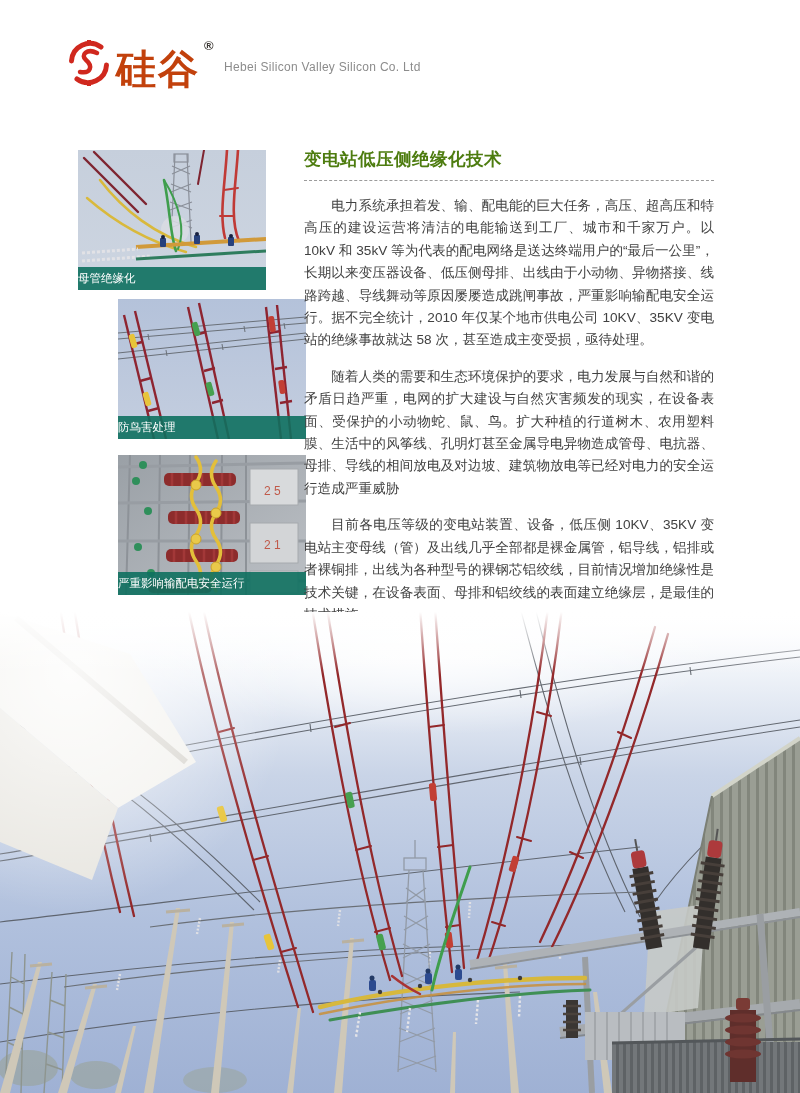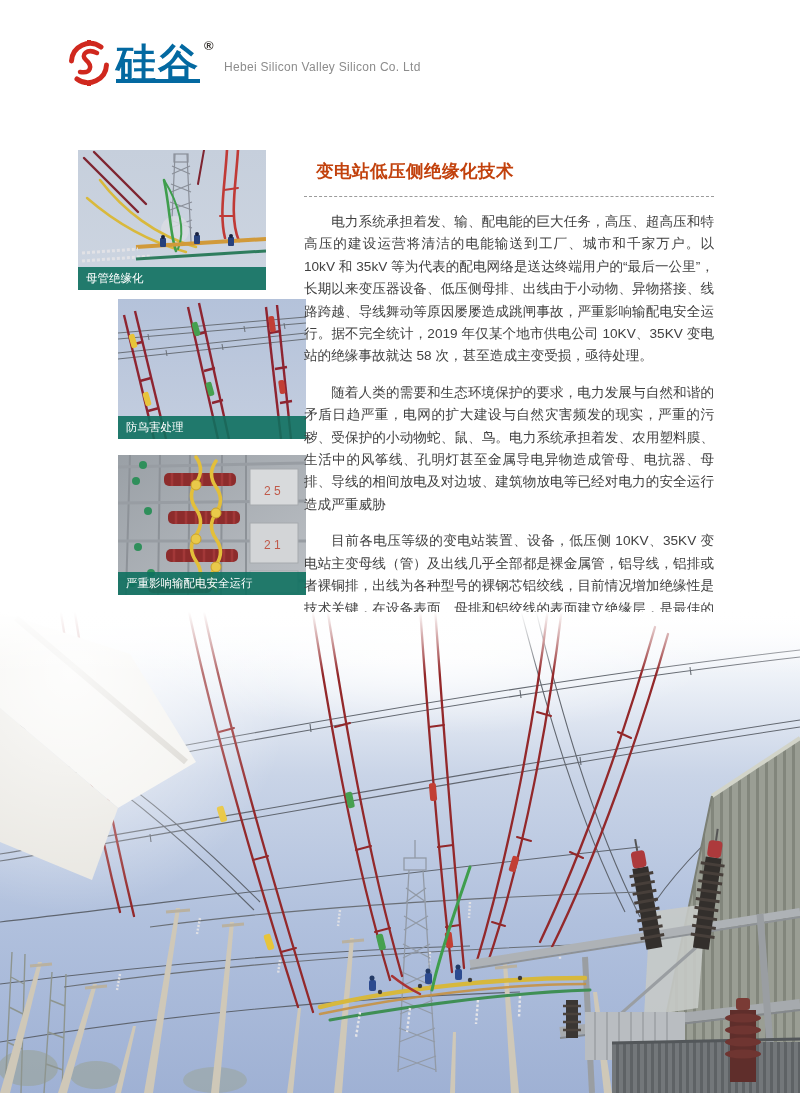--- a/index.html
+++ b/index.html
@@ -5,42 +5,42 @@
   html,body{margin:0;padding:0;background:#e8e8e8;}
   .page{
     position:relative;width:800px;height:1093px;margin:0 auto;
     background:#ffffff;overflow:hidden;
     font-family:"Liberation Sans", sans-serif;color:#414141;
   }
   
   .header{position:absolute;left:66px;top:38px;height:56px;}
   .logo-icon{position:absolute;left:0;top:2px;width:46px;height:46px;}
   .brand-cn{
-    position:absolute;left:50px;top:2px;font-size:40px;font-weight:bold;
-    color:#0369a1;letter-spacing:2px;white-space:nowrap;line-height:46px;text-decoration:underline;
+    position:absolute;left:50px;top:8px;font-size:40px;font-weight:bold;
+    color:#c2410c;letter-spacing:2px;white-space:nowrap;line-height:46px;
   }
   .reg-mark{position:absolute;left:138px;top:0px;font-size:13px;color:#3c3835;font-weight:bold;}
   .company-en{
     position:absolute;left:158px;top:22px;font-size:12px;color:#8c8c8c;
     white-space:nowrap;letter-spacing:.3px;
   }
   
   .photo-col{position:absolute;left:78px;top:150px;width:188px;}
   .photo-fig{position:relative;width:188px;height:140px;overflow:hidden;background:#b8c4d6;}
   .photo-fig + .photo-fig{margin-top:9px;}
   .photo-fig svg{display:block;width:188px;height:140px;}
   .photo-label{
     position:absolute;left:0;right:0;bottom:0;height:23px;
     background:rgba(14,112,95,.90);color:#ffffff;font-size:11.5px;
-    line-height:23px;padding-left:8px;box-sizing:border-box;white-space:nowrap;
+    line-height:23px;padding-left:0;box-sizing:border-box;white-space:nowrap;
   }
   
   .article{position:absolute;left:304px;top:146px;width:410px;}
   .page-title{
-    margin:12px;font-size:17.5px;font-weight:bold;color:#c2410c;
+    margin:0;font-size:17.5px;font-weight:bold;color:#4d7c0f;
     letter-spacing:.5px;line-height:26px;
   }
   .dashed-rule{border:0;border-top:1px dashed #9b9b9b;margin:8px 0 0 0;height:0;}
   .article p{
     margin:14px 0 0 0;font-size:13.6px;line-height:22.4px;color:#414141;
     text-indent:2em;text-align:justify;
   }
   
   .hero{position:absolute;left:0;top:612px;width:800px;height:481px;overflow:hidden;}
   .hero svg{display:block;width:800px;height:481px;}
@@ -220,22 +220,22 @@
             <circle cx="98" cy="112" r="5"></circle>
         </g>
       </svg>
       <figcaption class="photo-label">严重影响输配电安全运行</figcaption>
     </figure>
   </div>
 
   <div class="article">
     <h1 class="page-title">变电站低压侧绝缘化技术</h1>
     <div class="dashed-rule"></div>
-    <p>电力系统承担着发、输、配电能的巨大任务，高压、超高压和特高压的建设运营将清洁的电能输送到工厂、城市和千家万户。以 10kV 和 35kV 等为代表的配电网络是送达终端用户的“最后一公里”，长期以来变压器设备、低压侧母排、出线由于小动物、异物搭接、线路跨越、导线舞动等原因屡屡造成跳闸事故，严重影响输配电安全运行。据不完全统计，2019 年仅某个地市供电公司 10KV、35KV 变电站的绝缘事故就达 58 次，甚至造成主变受损，亟待处理。</p>
-    <p>随着人类的需要和生态环境保护的要求，电力发展与自然和谐的矛盾日趋严重，电网的扩大建设与自然灾害频发的现实，严重的污秽、受保护的小动物蛇、鼠、鸟。电力系统承担着发、农用塑料膜、生活中的风筝线、孔明灯甚至金属导电异物造成管母、电抗器、母排、导线的相间放电及对边坡、建筑物放电等已经对电力的安全运行造成严重威胁</p>
+    <p>电力系统承担着发、输、配电能的巨大任务，高压、超高压和特高压的建设运营将清洁的电能输送到工厂、城市和千家万户。以 10kV 和 35kV 等为代表的配电网络是送达终端用户的“最后一公里”，长期以来变压器设备、低压侧母排、出线由于小动物、异物搭接、线路跨越、导线舞动等原因屡屡造成跳闸事故，严重影响输配电安全运行。据不完全统计，2010 年仅某个地市供电公司 10KV、35KV 变电站的绝缘事故就达 58 次，甚至造成主变受损，亟待处理。</p>
+    <p>随着人类的需要和生态环境保护的要求，电力发展与自然和谐的矛盾日趋严重，电网的扩大建设与自然灾害频发的现实，在设备表面、受保护的小动物蛇、鼠、鸟。扩大种植的行道树木、农用塑料膜、生活中的风筝线、孔明灯甚至金属导电异物造成管母、电抗器、母排、导线的相间放电及对边坡、建筑物放电等已经对电力的安全运行造成严重威胁</p>
     <p>目前各电压等级的变电站装置、设备，低压侧 10KV、35KV 变电站主变母线（管）及出线几乎全部都是裸金属管，铝导线，铝排或者裸铜排，出线为各种型号的裸钢芯铝绞线，目前情况增加绝缘性是技术关键，在设备表面、母排和铝绞线的表面建立绝缘层，是最佳的技术措施。</p>
     <p>在设备表面喷涂 PRTV、FR60 或在铝导线、母排、母管上加装 SL30 护套及缠绕自融自粘绝缘带，可以增加母排、管母、导线的绝缘性，采取增加绝缘性的技术措施能可靠的消除事故隐患，且施工方便、快捷、绝缘性能优异，使用寿命可达到 15 年以上。</p>
   </div>
 
   <div class="hero">
     <svg viewBox="0 0 800 481">
       <defs>
         <linearGradient id="skyH" x1="0" y1="0" x2="0" y2="1">
           <stop offset="0" stop-color="#ffffff"></stop>
           <stop offset=".13" stop-color="#eef2f8"></stop>

